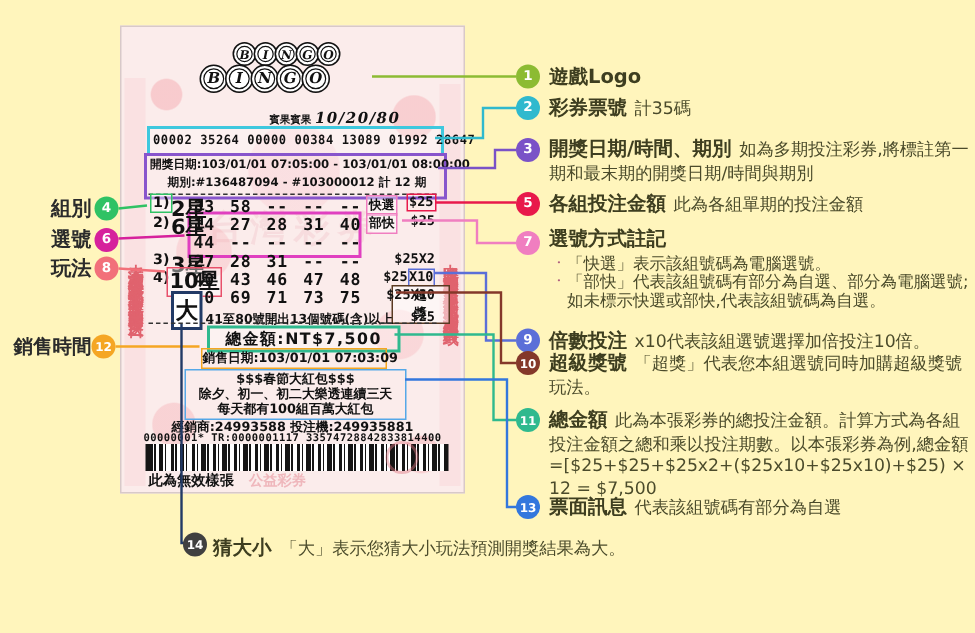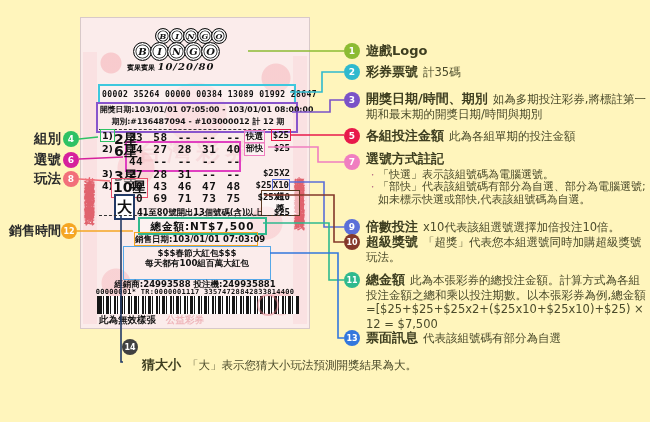--- a/index.html
+++ b/index.html
@@ -28,21 +28,21 @@
   
   .logo{position:absolute;left:46px;top:6px;width:140px;}
   .lrow{white-space:nowrap;}
   .lrow1{margin-left:28px;}
   .lrow2{margin-top:-4px;margin-left:6px;}
   .lc{display:inline-flex;align-items:center;justify-content:center;width:14px;height:14px;
     border-radius:50%;border:1.5px solid #111;background:#fff;margin-right:-2px;
     box-shadow:inset 0 0 0 1.5px #fff, inset 0 0 0 2.3px #111;
     font:italic bold 8px "DejaVu Serif",serif;color:#111;}
   .lrow2 .lc{width:17px;height:17px;font-size:10px;}
-  .lcap{text-align:left;font-size:7px;font-weight:bold;margin-top:0;}
+  .lcap{text-align:right;font-size:7px;font-weight:bold;margin-top:12px;}
   .ldate{font:italic bold 10px "DejaVu Serif",serif;letter-spacing:1px;}
   
   .serialbox{position:absolute;left:17px;top:66px;width:194px;height:16px;border:2px solid #3EC8DE;
     display:flex;align-items:center;background:rgba(255,255,255,.25);}
   .serial{font:bold 8.5px "DejaVu Sans Mono",monospace;white-space:nowrap;
     transform:scaleX(.95);transform-origin:left center;margin-left:2px;letter-spacing:.4px;}
   .datebox{position:absolute;left:15px;top:84px;width:198px;height:27px;border:2px solid #8855CC;
     font-size:7.8px;font-weight:bold;line-height:12px;white-space:nowrap;}
   .datebox div{padding-left:2px;}
   .datebox .l2{text-align:center;}
@@ -105,21 +105,21 @@
   .b5{left:344px;top:128px;background:#E8194B;}
   .b7{left:344px;top:154px;background:#F07EC0;}
   .b9{left:344px;top:219px;background:#5B6FD8;}
   .b10{left:344px;top:234px;background:#84382A;}
   .b11{left:344px;top:272px;background:#2FB98E;}
   .b13{left:344px;top:330px;background:#3377DD;}
   .b4{left:63px;top:131px;background:#2FC264;}
   .b6{left:63px;top:152px;background:#D6219C;}
   .b8{left:63px;top:171px;background:#F2707A;}
   .b12{left:61px;top:223px;background:#F5A623;}
-  .b14{left:122px;top:339px;background:#404040;}
+  .b14{left:122px;top:355px;background:#404040;}
 
   
   .ann{position:absolute;left:366px;width:282px;color:#4B4B2B;font-size:11.5px;line-height:14.5px;}
   .ann .t{font-weight:bold;font-size:13px;color:#3E3E20;}
   .ann .d{margin-left:5px;}
   .a1{top:44px;}.a2{top:65px;}.a3{top:92px;}.a5{top:129px;}.a7{top:152px;}
   .a9{top:220px;}.a10{top:235px;}.a11{top:273px;}.a13{top:331px;}
   .bullets{margin-top:2px;font-size:11px;line-height:12.5px;}
   .bullet{position:relative;padding-left:12px;}
   .bdot{position:absolute;left:2px;top:0;color:#B06080;font-size:9px;}
@@ -204,20 +204,21 @@
       <div class="bigdesc">41至80號開出13個號碼(含)以上</div>
       <div class="bigamt">$25</div>
     </div>
 
     <div class="dash dash2"></div>
 
     <div class="totalbox">總金額:NT$7,500</div>
     <div class="salebox">銷售日期:103/01/01 07:03:09</div>
     <div class="promobox">
       <div>$$$春節大紅包$$$</div>
+      <div>除夕、初一、初二大樂透連續三天</div>
       <div>每天都有100組百萬大紅包</div>
     </div>
     <div class="dealer">經銷商:24993588 投注機:249935881</div>
     <div class="trline">00000001* TR:0000001117 33574728842833814400</div>
     <div class="barcode"></div>
     <div class="invalid">
       <span>此為無效樣張</span><span class="wm">公益彩券</span>
     </div>
     <div class="seal"></div>
   </div>

